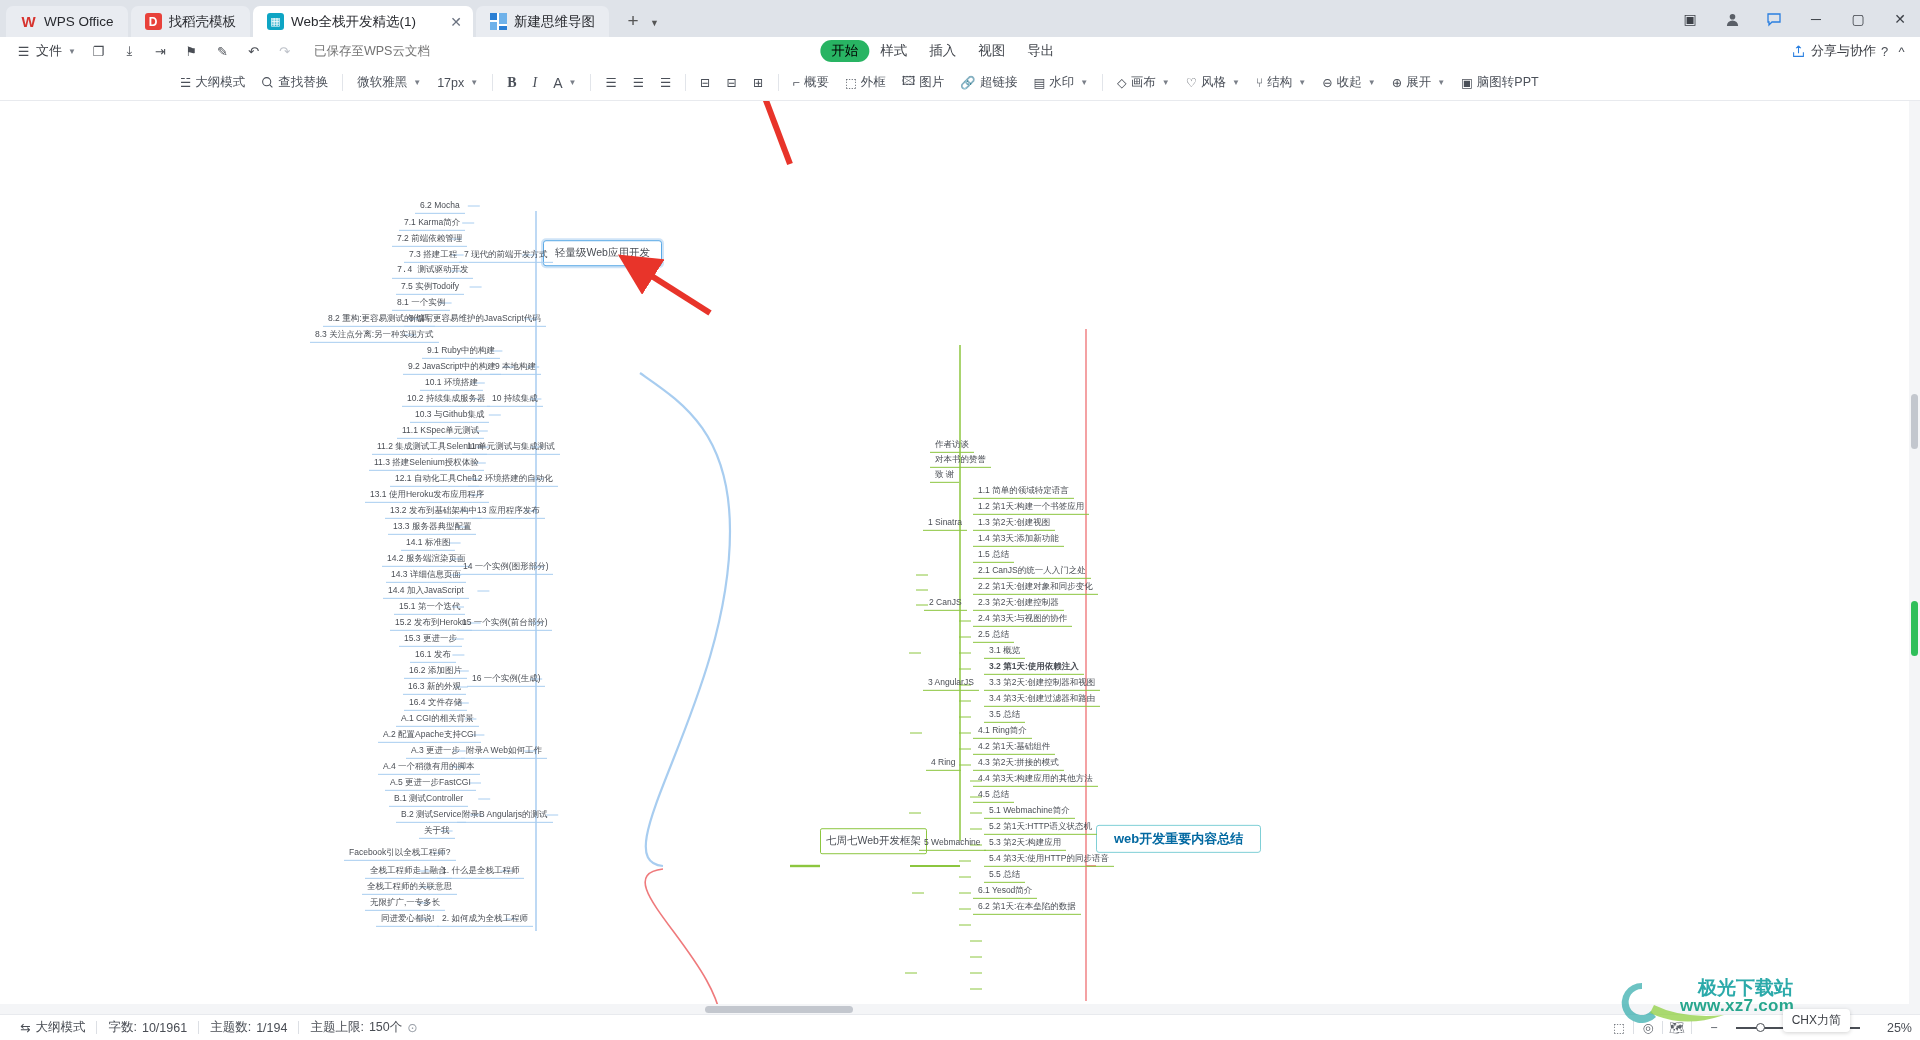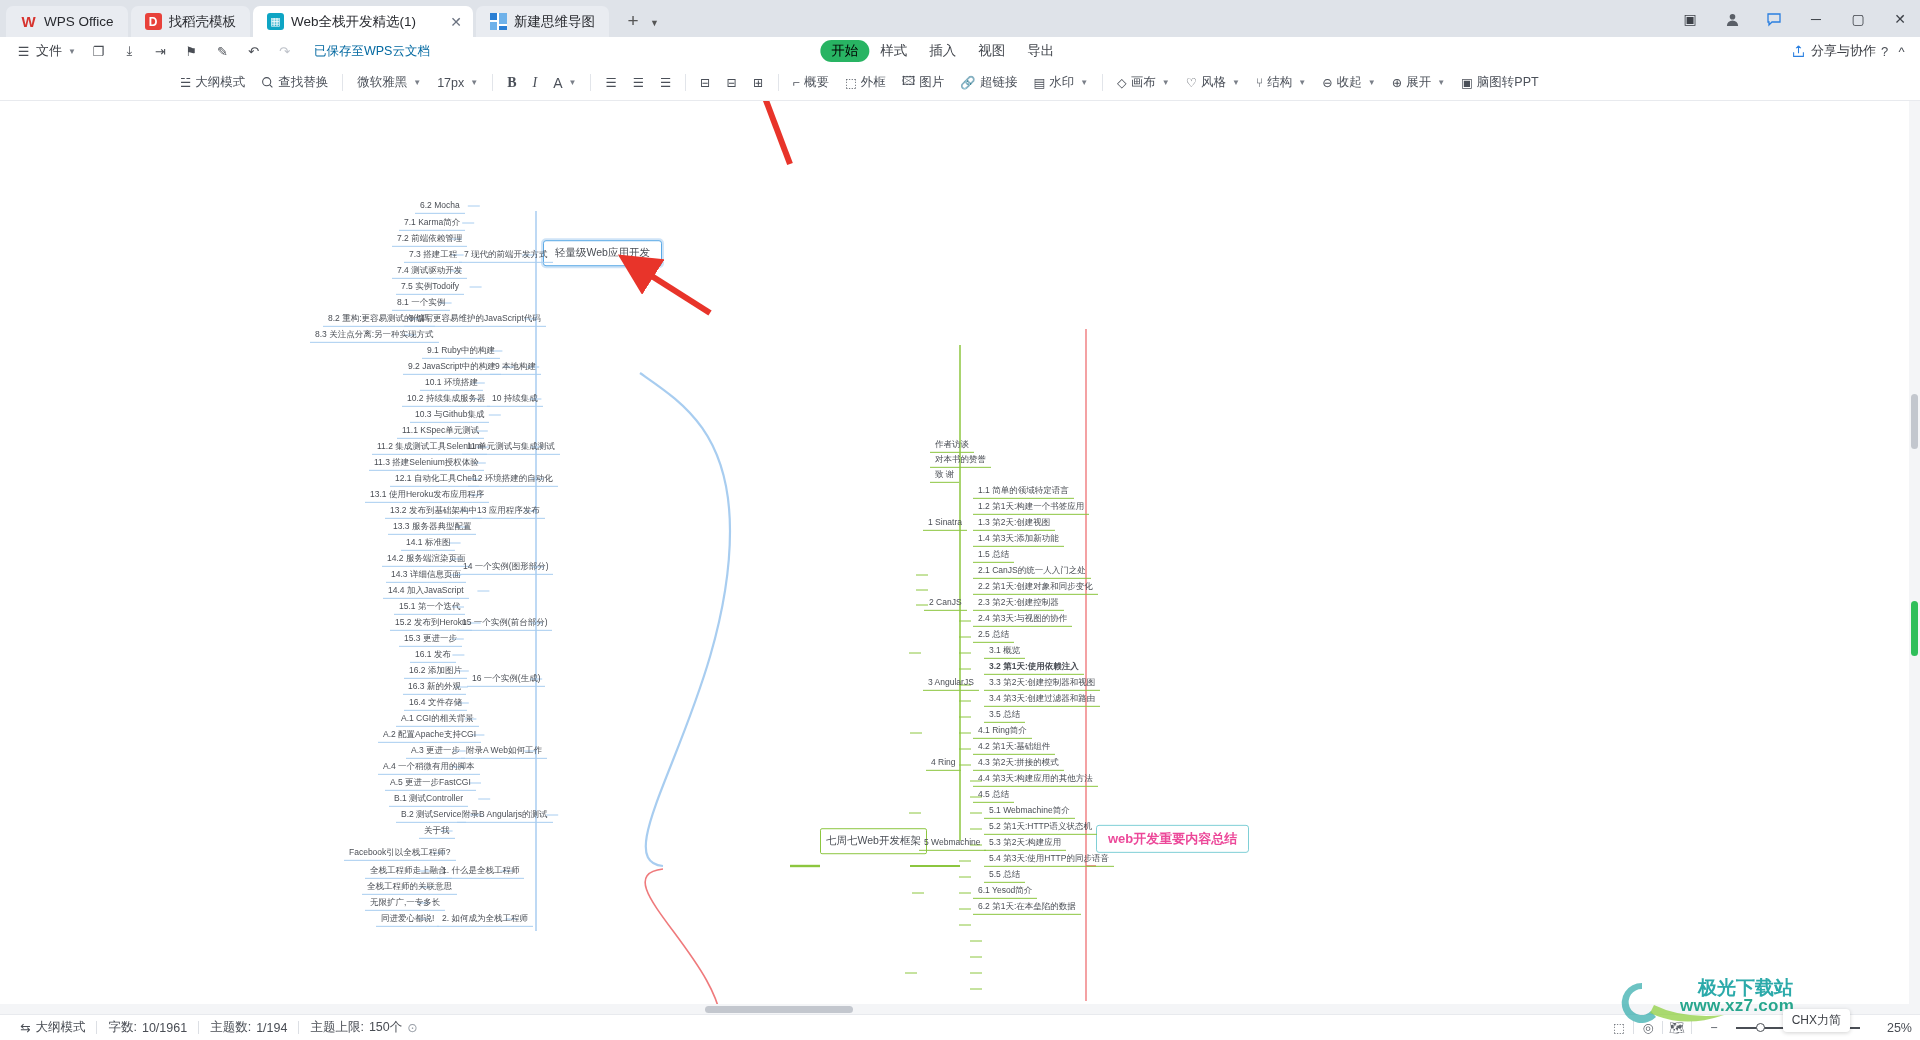--- a/index.html
+++ b/index.html
@@ -45,21 +45,21 @@
             justify-content:center; color:#3d4148; font-size:14px;}
 
   
   #menurow {
     height:28px; background:#fff; display:flex; align-items:center;
     position:relative; font-size:13px; color:#3c3f45;
   }
   #leftmenu { display:flex; align-items:center; gap:0; padding-left:8px;}
   .mitem { display:flex; align-items:center; gap:4px; padding:0 7px; height:24px; color:#3c3f45;}
   .micon { width:17px; height:17px; display:flex; align-items:center; justify-content:center; color:#4a4e55;}
-  #savedtxt { color:#0369a1; font-size:12.5px; margin-left:14px; }
+  #savedtxt { color:#737373; font-size:12.5px; margin-left:14px; }
   #centermenu { position:absolute; left:50%; transform:translateX(-57%); display:flex; align-items:center; gap:0;}
   .rtab { padding:2px 11px; font-size:13.5px; color:#42464d; border-radius:11px; cursor:default;}
   .rtab.active { background:#28b463; color:#000000; }
   #rightmenu { position:absolute; right:10px; display:flex; align-items:center; font-size:13px; color:#3c3f45;}
   #sharebtn { display:flex; align-items:center; gap:4px; color:#3c3f45;}
 
   
   #toolbar {
     height:36px; background:#fff; border-bottom:1px solid #e8eaee;
     display:flex; align-items:center; padding-left:172px; gap:0;
@@ -93,23 +93,23 @@
   .node.lvl1 {
     font-size:10.5px; border:1.5px solid #8cc63f; background:#fff;
     padding:6px 5px; border-radius:2px; color:#4a4e55;
   }
   .node.lvl1blue {
     font-size:10.5px; border:1.5px solid #5aa9e6; background:#fff;
     padding:6px 11px; border-radius:3px; color:#4a4e55;
     box-shadow:0 0 0 2px #cfe4f7;
   }
   .node.redsum {
-    font-size:13px; font-weight:bold; color:#ec4899;
+    font-size:13px; font-weight:bold; color:#0369a1;
     border:1.5px solid #7fcfd6; background:#fff;
-    padding:6px 11px; border-radius:3px;
+    padding:6px 17px; border-radius:3px;
   }
 
   
   .arrow { position:absolute; pointer-events:none; }
 
   
   #hscroll { position:absolute; left:0; bottom:0; width:1920px; height:11px;
              background:#f4f5f7; }
   #hthumb { position:absolute; left:705px; top:2px; width:148px; height:7px;
             background:#c3c7ce; border-radius:4px; }
@@ -466,21 +466,21 @@
   <div class="node lvl1blue" id="lvl1a" style="left:543px; top:152px;">轻量级Web应用开发</div>
   <div class="node lvl1" id="lvl1b" style="left:820px; top:740px;">七周七Web开发框架</div>
   <div class="node redsum" id="lvl1c" style="left:1096px; top:738px;">web开发重要内容总结</div>
 
   <div id="leafhost">
       <div class="node blue" style="left: 415px; top: 105px;">6.2 Mocha</div>
       <div class="node blue" style="left: 399px; top: 122px;">7.1 Karma简介</div>
       <div class="node blue" style="left: 392px; top: 138px;">7.2 前端依赖管理</div>
       <div class="node blue" style="left: 404px; top: 154px;">7.3 搭建工程</div>
       <div class="node blue" style="left: 459px; top: 154px;">7 现代的前端开发方式</div>
-      <div class="node blue" style="left: 392px; top: 170px;">7.4 测试驱动开发</div>
+      <div class="node blue" style="left: 392px; top: 170px; font-family: Liberation Mono, monospace;">7.4 测试驱动开发</div>
       <div class="node blue" style="left: 396px; top: 186px;">7.5 实例Todoify</div>
       <div class="node blue" style="left: 392px; top: 202px;">8.1 一个实例</div>
       <div class="node blue" style="left: 323px; top: 218px;">8.2 重构:更容易测试的代码</div>
       <div class="node blue" style="left: 404px; top: 218px;">8 编写更容易维护的JavaScript代码</div>
       <div class="node blue" style="left: 310px; top: 234px;">8.3 关注点分离:另一种实现方式</div>
       <div class="node blue" style="left: 422px; top: 250px;">9.1 Ruby中的构建</div>
       <div class="node blue" style="left: 403px; top: 266px;">9.2 JavaScript中的构建</div>
       <div class="node blue" style="left: 490px; top: 266px;">9 本地构建</div>
       <div class="node blue" style="left: 420px; top: 282px;">10.1 环境搭建</div>
       <div class="node blue" style="left: 402px; top: 298px;">10.2 持续集成服务器</div>

